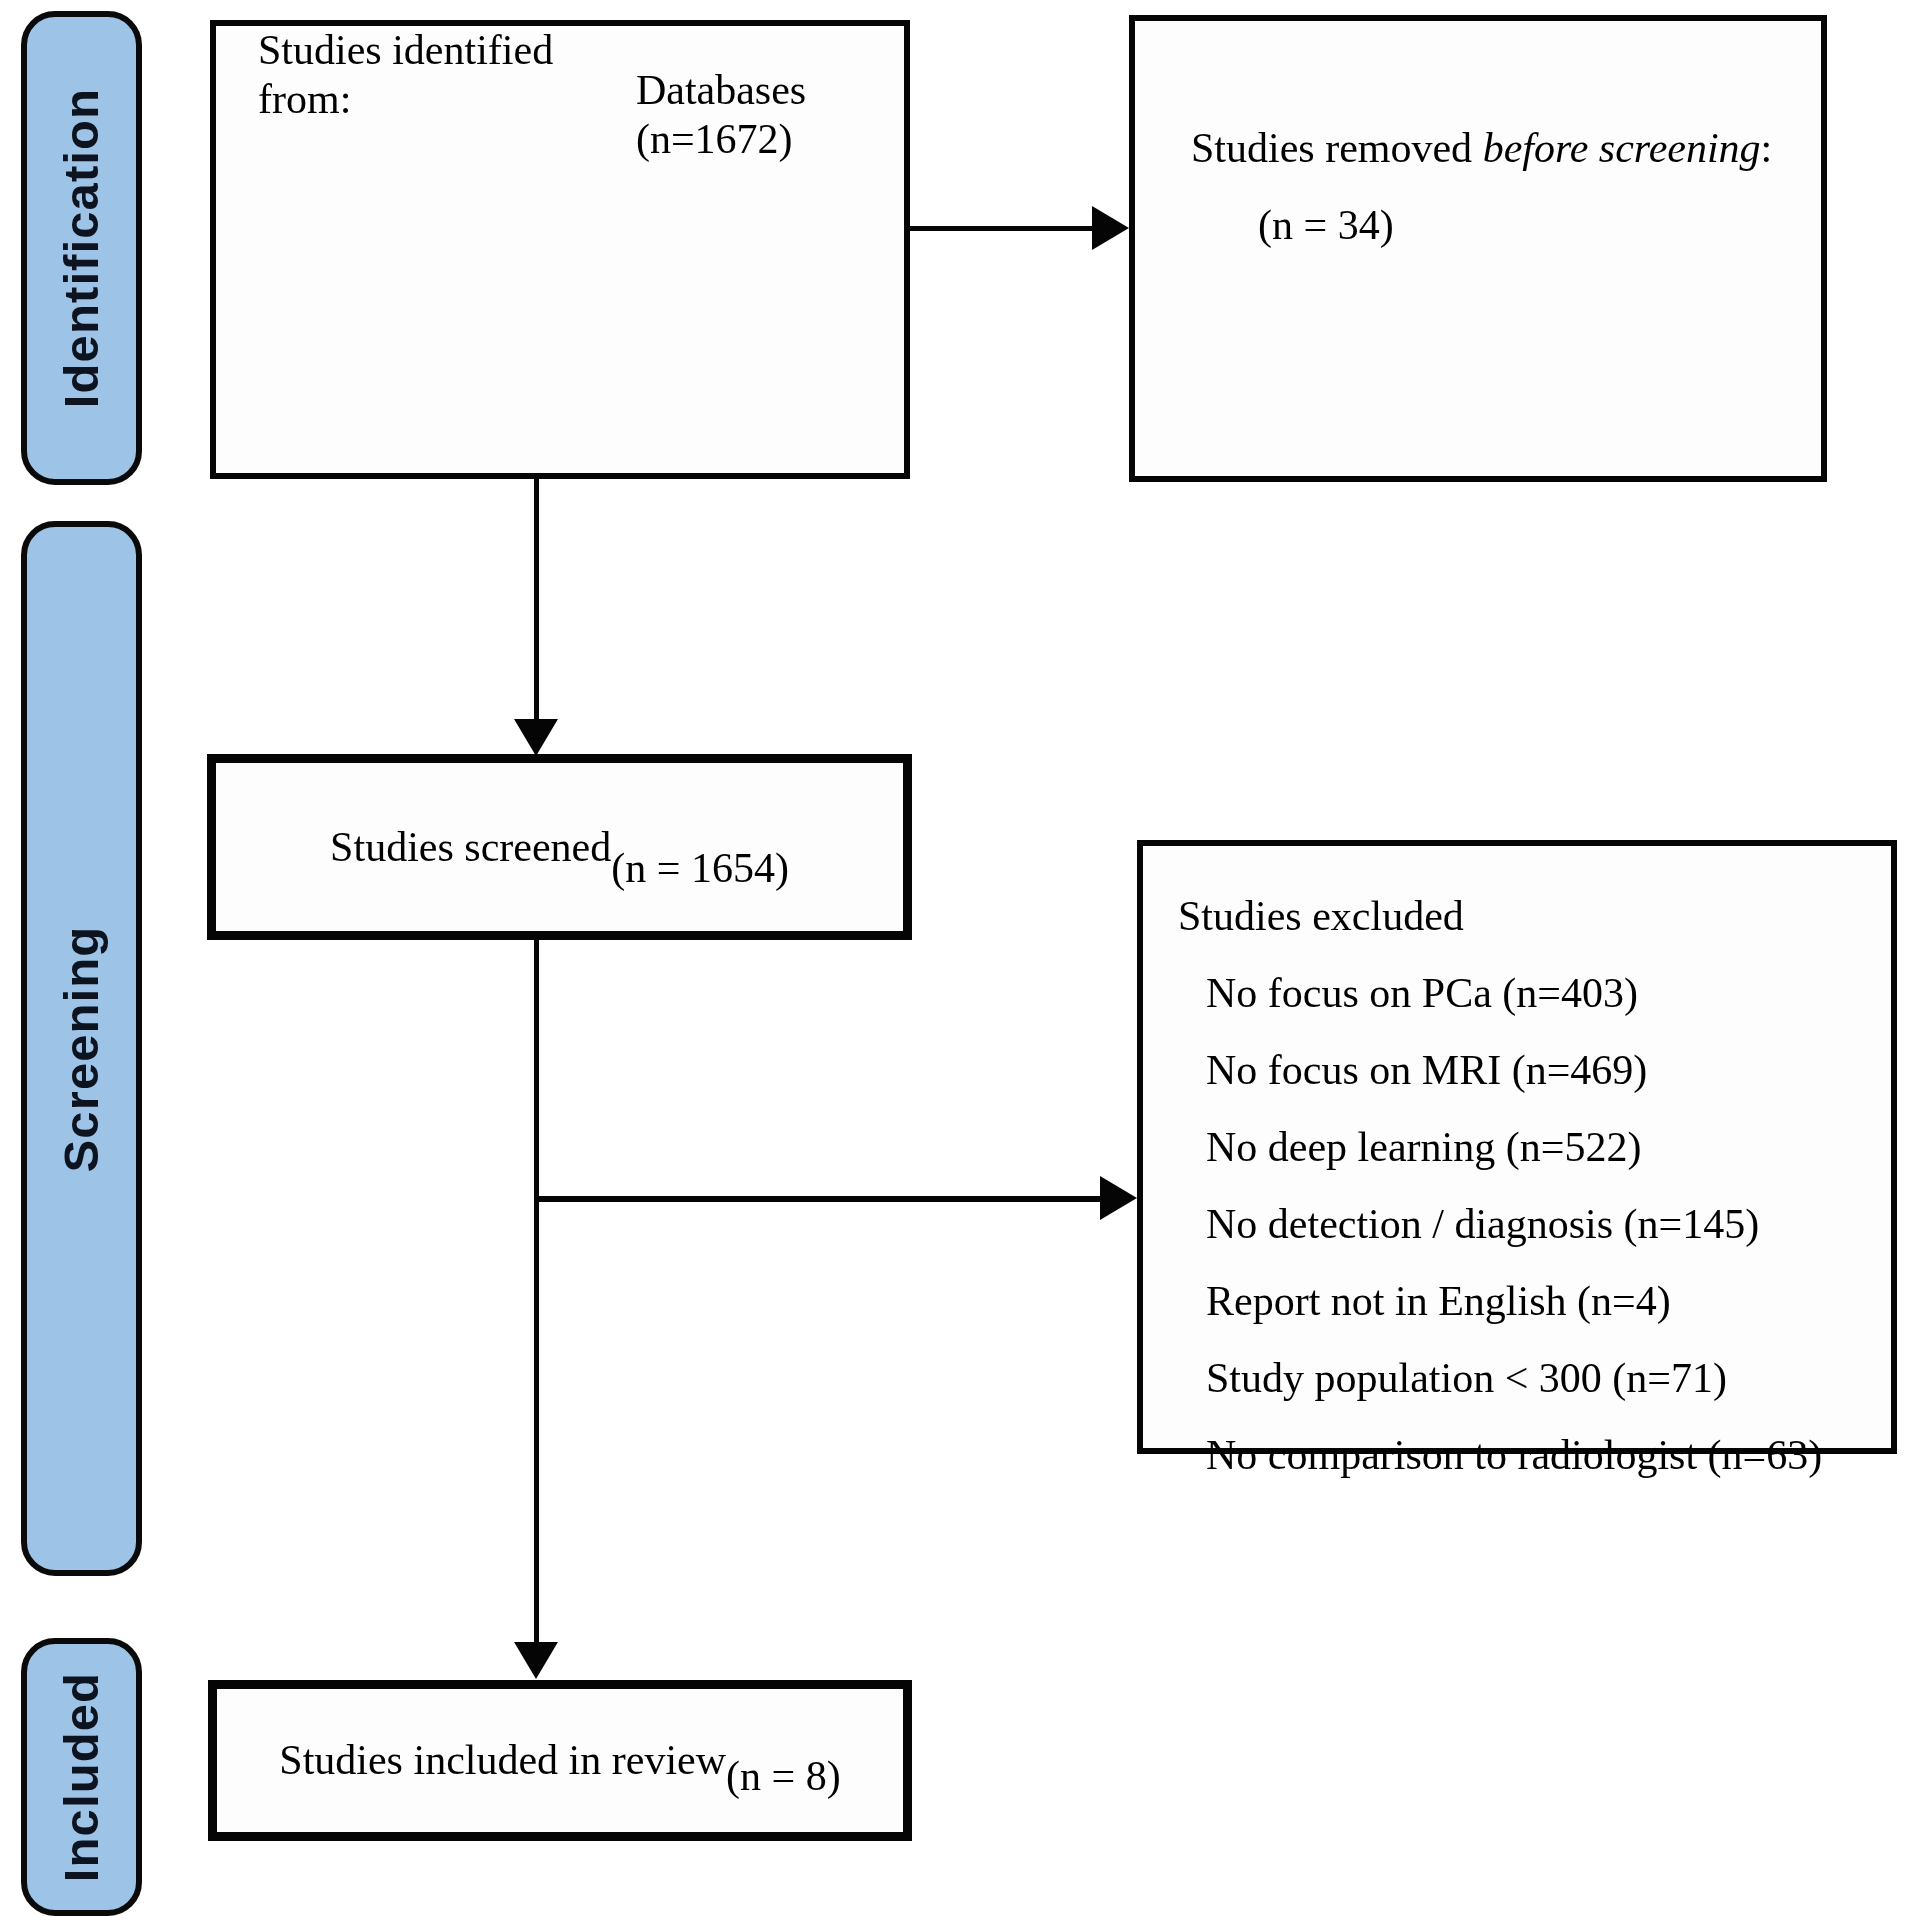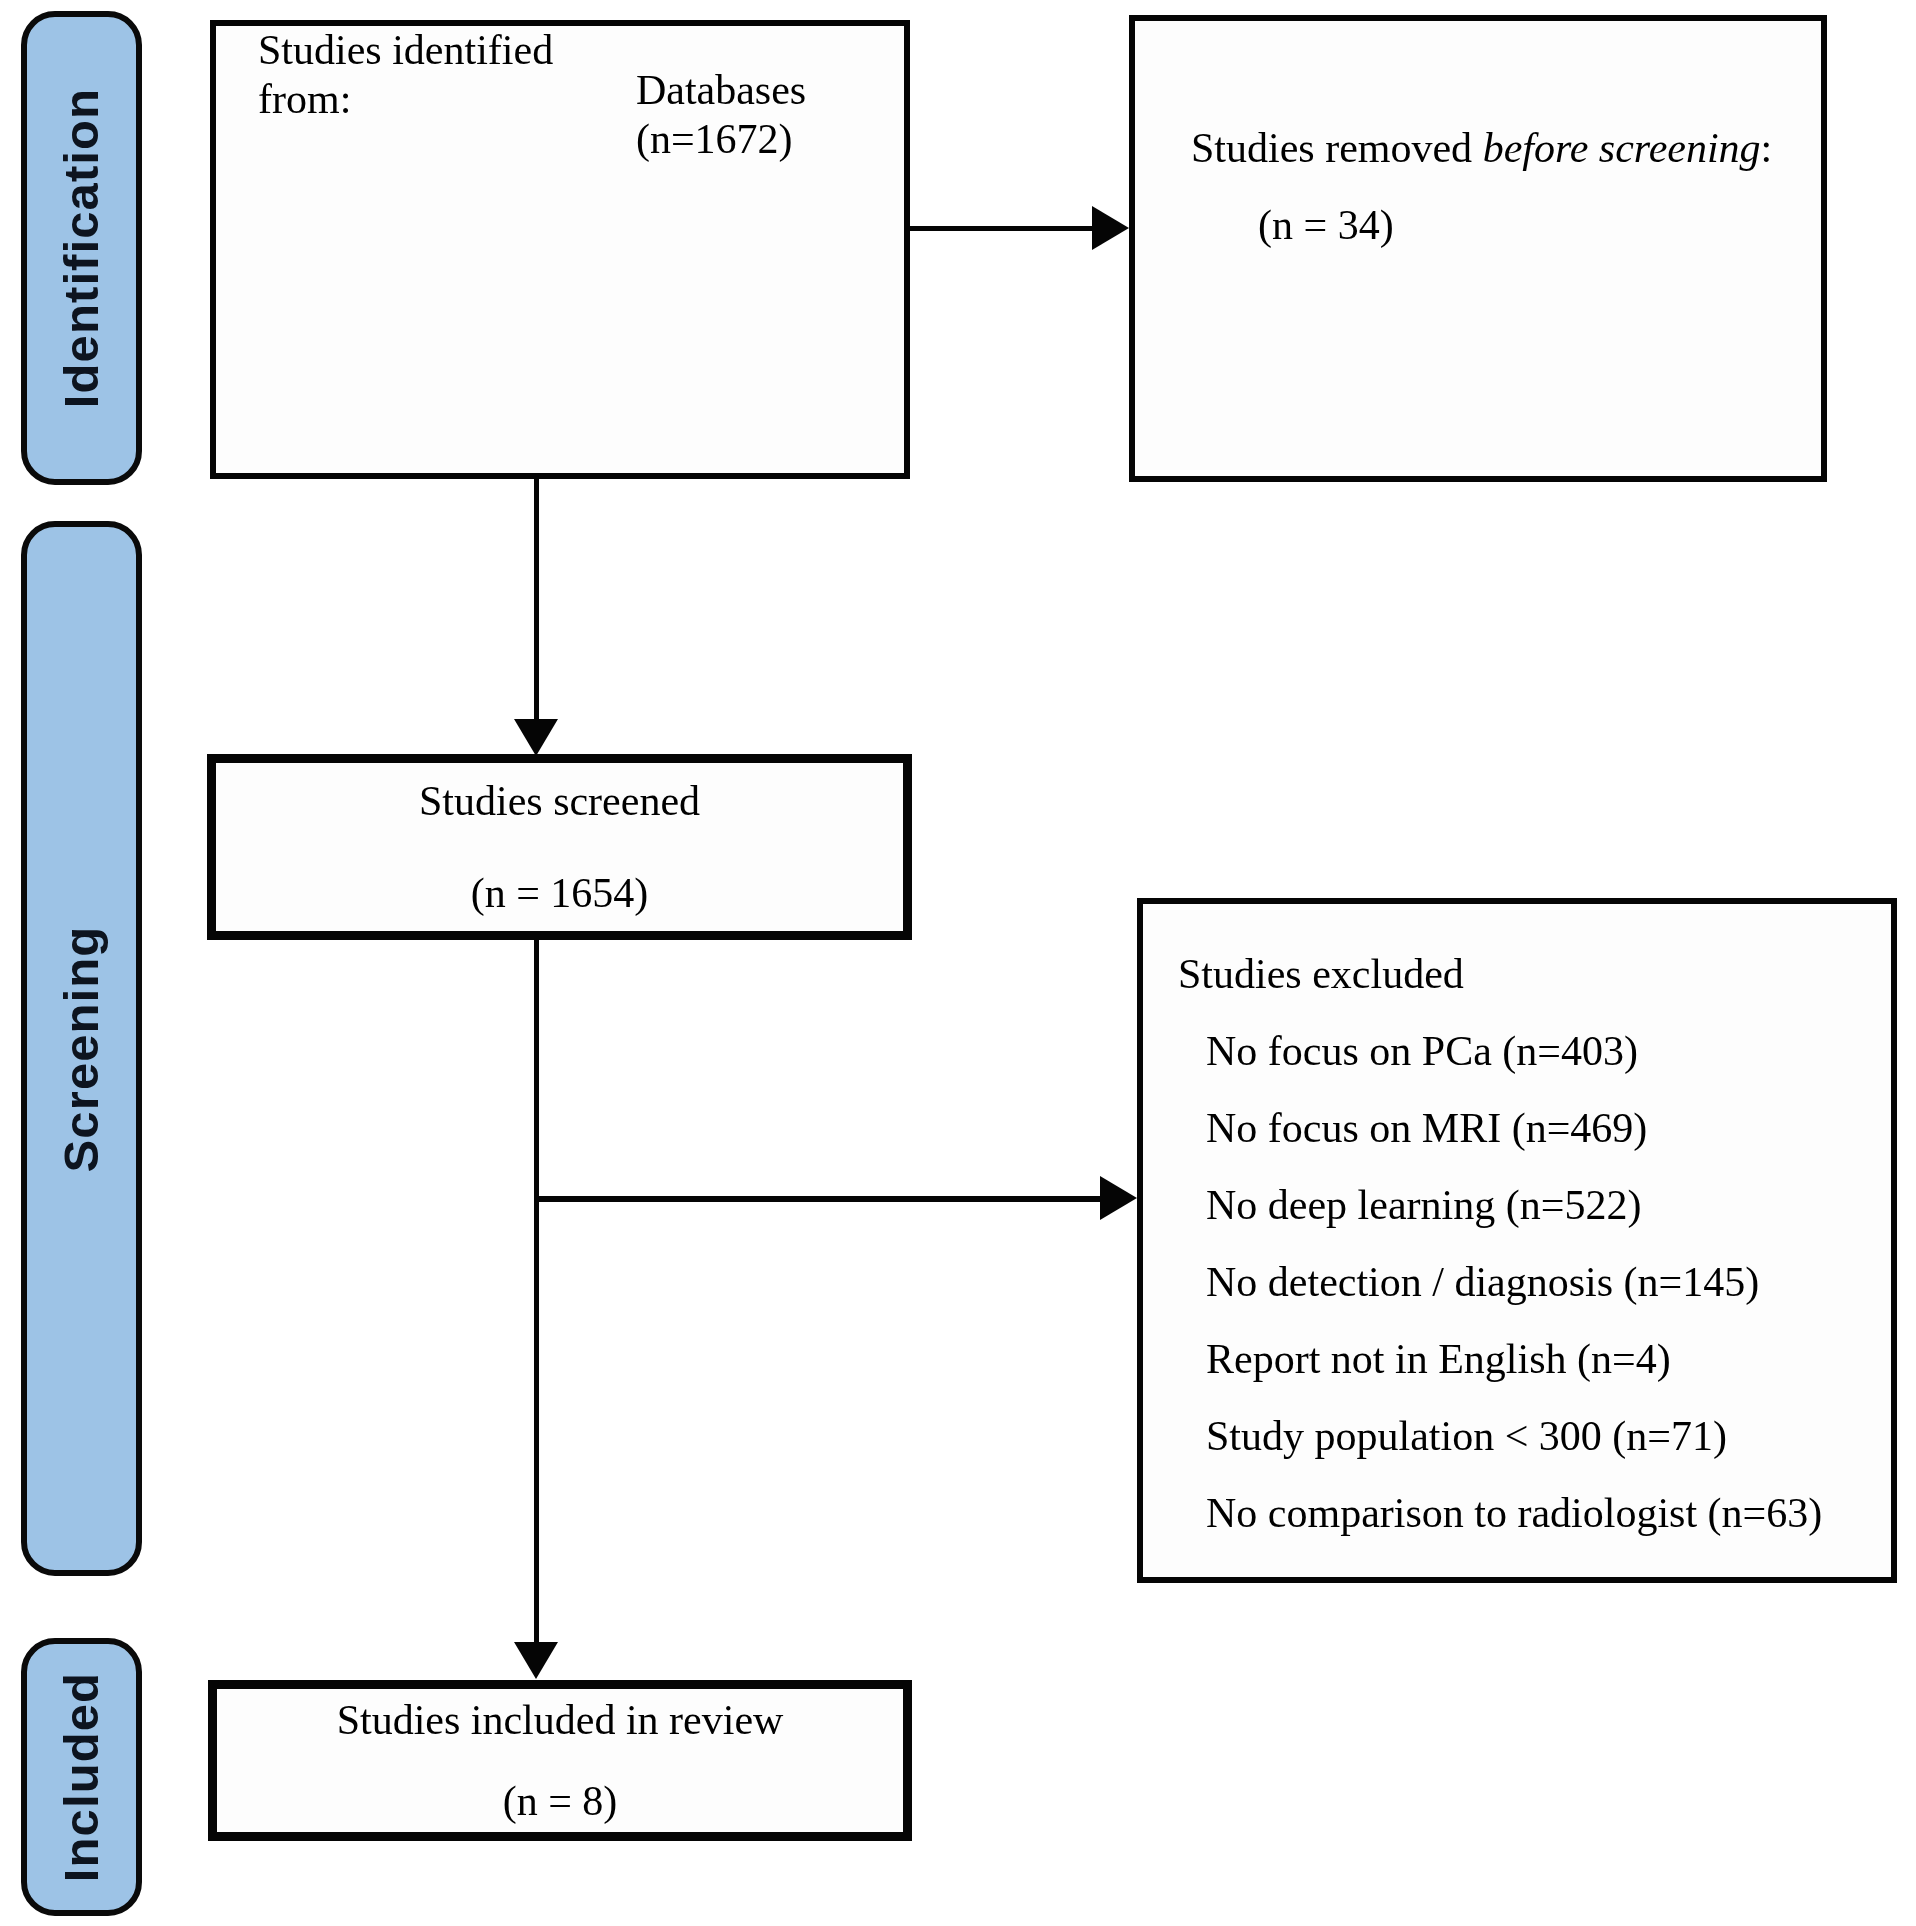--- a/index.html
+++ b/index.html
@@ -31,21 +31,21 @@
   }
   
   .fbox{
     position:absolute;
     background:#fdfdfd;
     border:6.7px solid #050505;
     box-sizing:border-box;
   }
   .fbox.thick{border-width:9.5px;}
   .box-text{font-size:42px;line-height:49px;}
-  .col-center{display:flex;flex-direction:column;justify-content:center;align-items:center;}
+  .col-center{display:flex;flex-direction:row;justify-content:center;align-items:center;}
   .italic{font-style:italic;}
   .wide-words{word-spacing:39px;}
   
   .aline{position:absolute;background:#050505;}
   .ahead-right{
     position:absolute;width:0;height:0;
     border-top:22.4px solid transparent;
     border-bottom:22.4px solid transparent;
     border-left:37px solid #050505;
   }
@@ -83,21 +83,21 @@
       <span>Studies removed </span><span class="italic">before screening</span><span>:</span>
     </div>
     <div class="box-text" style="margin:28px 22.4px 0 103px;">(n = 34)</div>
   </div>
 
   <div class="fbox thick col-center" style="left:207px;top:754px;width:705px;height:186px;">
     <div class="box-text">Studies screened</div>
     <div class="box-text" style="margin-top:43px;">(n = 1654)</div>
   </div>
 
-  <div class="fbox" style="left:1137px;top:898px;width:760px;height:685px;padding-top:32px;">
+  <div class="fbox" style="left:1137px;top:840px;width:760px;height:614px;padding-top:32px;">
     <div class="box-text" style="line-height:77px;margin-left:35px;">Studies excluded</div>
     <div class="box-text" style="line-height:77px;margin-left:63px;">No focus on PCa (n=403)</div>
     <div class="box-text" style="line-height:77px;margin-left:63px;">No focus on MRI (n=469)</div>
     <div class="box-text" style="line-height:77px;margin-left:63px;">No deep learning (n=522)</div>
     <div class="box-text" style="line-height:77px;margin-left:63px;">No detection / diagnosis (n=145)</div>
     <div class="box-text" style="line-height:77px;margin-left:63px;">Report not in English (n=4)</div>
     <div class="box-text" style="line-height:77px;margin-left:63px;">Study population &lt; 300 (n=71)</div>
     <div class="box-text" style="line-height:77px;margin-left:63px;">No comparison to radiologist (n=63)</div>
   </div>
 

